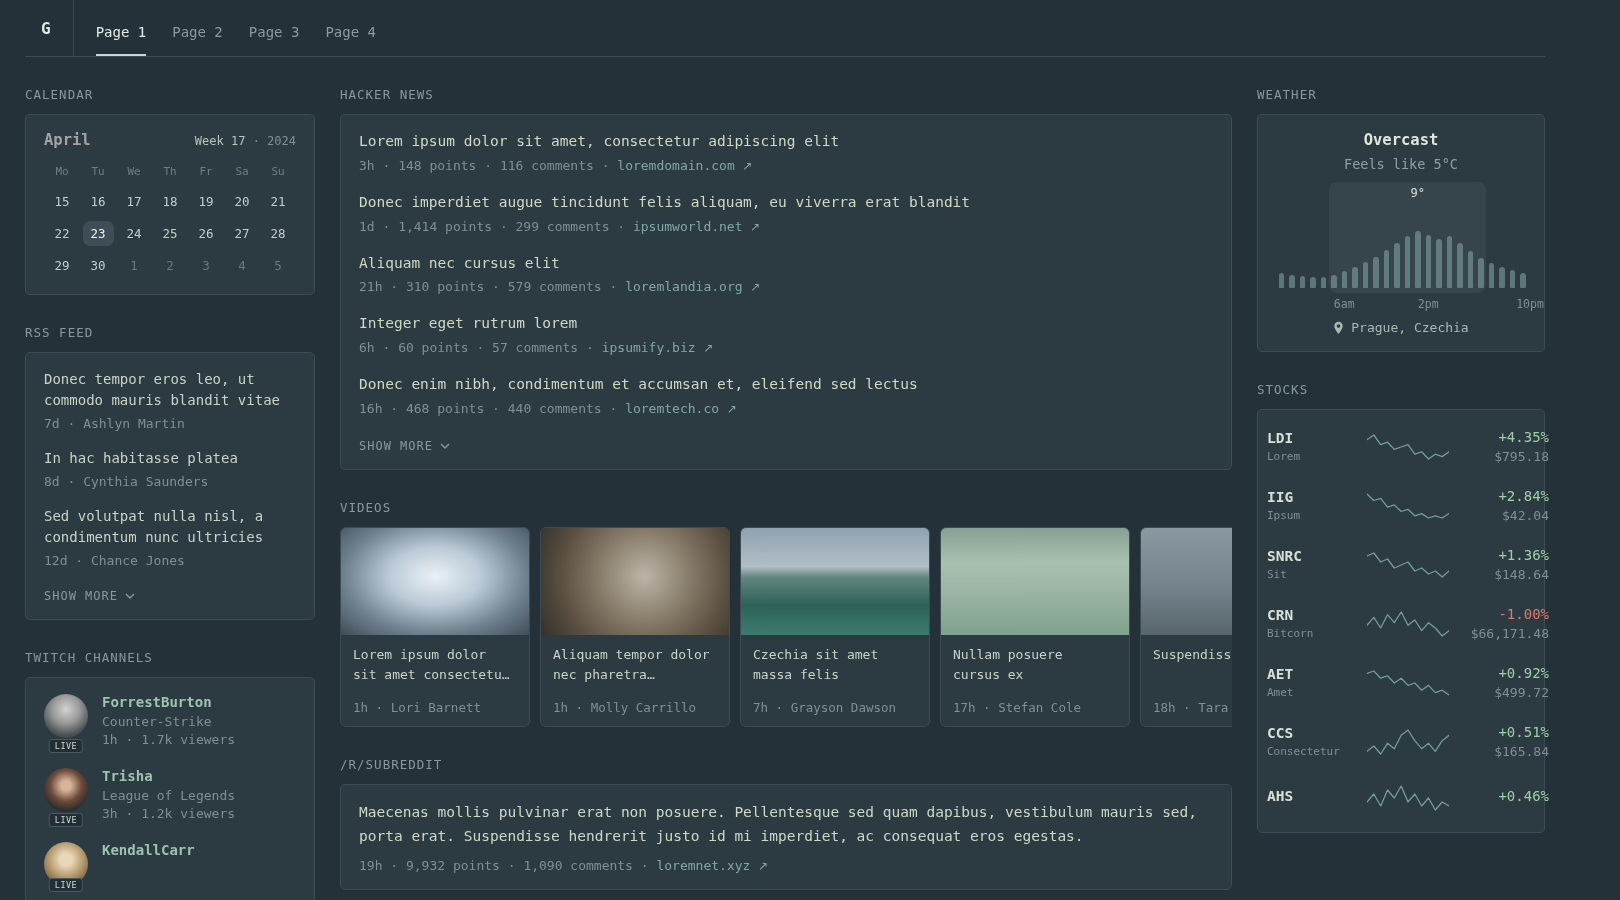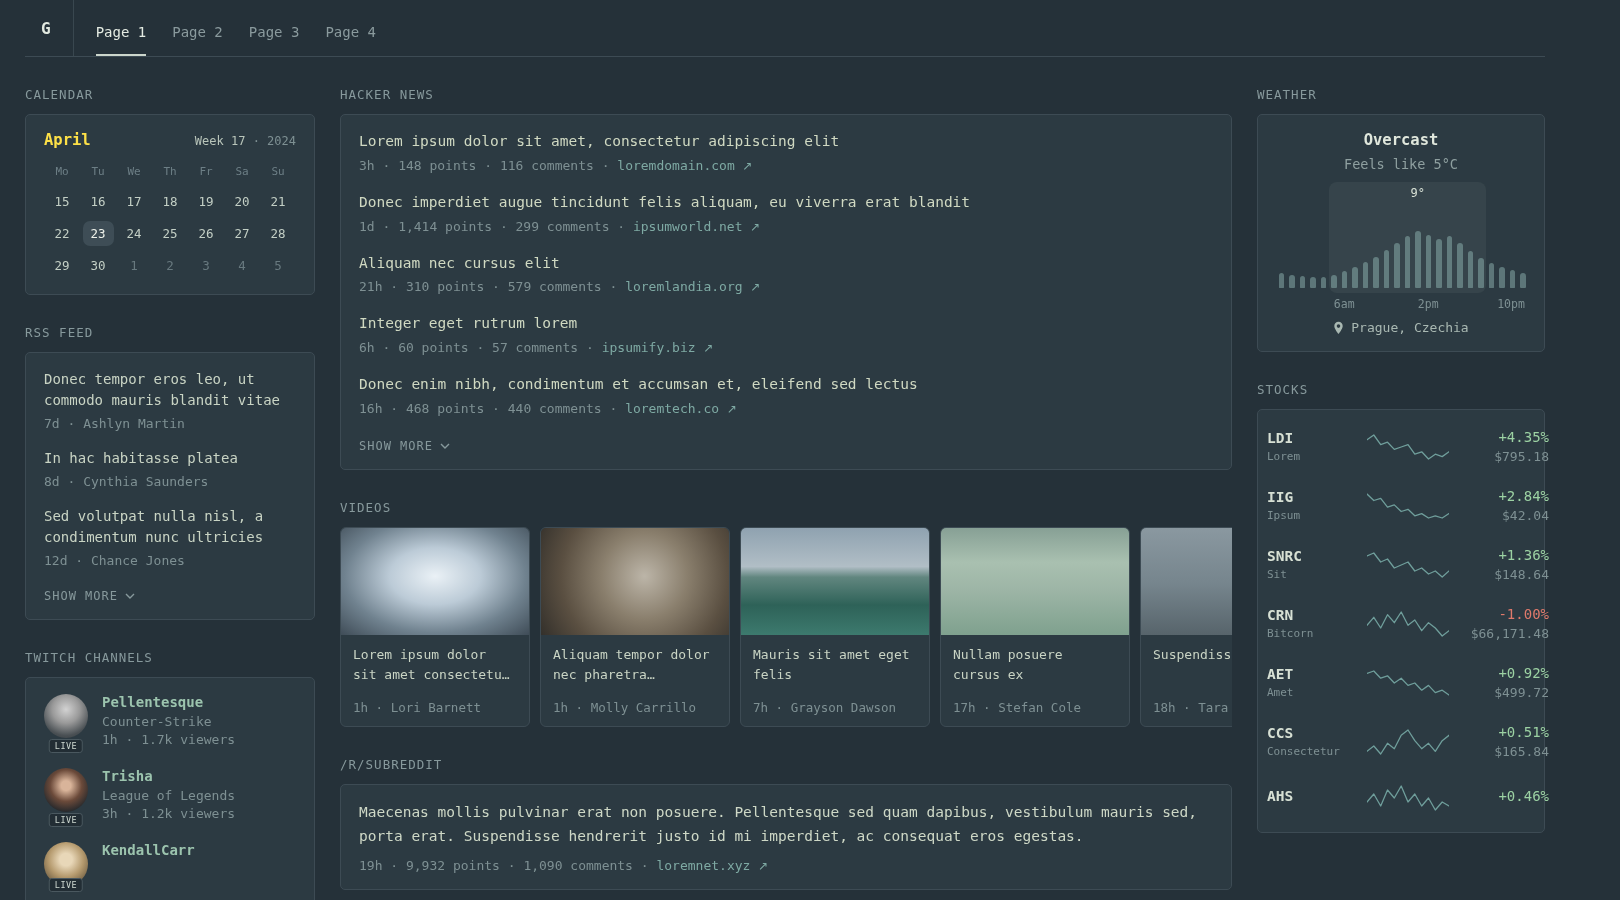--- a/index.html
+++ b/index.html
@@ -47,21 +47,21 @@
   }
   .card {
     background: #2c3a42;
     border: 1px solid #3d4b54;
     border-radius: 5px;
     padding: 16px 18px;
   }
 
   
   .cal-head { display: flex; justify-content: space-between; align-items: baseline; }
-  .cal-month { font-size: 15.5px; font-weight: bold; color: #fde047; }
+  .cal-month { font-size: 15.5px; font-weight: bold; color: #a3a3a3; }
   .cal-weekinfo { font-size: 12px; color: #b9c5ba; }
   .cal-weekinfo .year, .cal-weekinfo .sep { color: #7e9093; }
   .cal-grid {
     margin-top: 16px;
     display: grid; grid-template-columns: repeat(7, 1fr);
     row-gap: 7px; justify-items: center;
   }
   .cal-dow { font-size: 11px; color: #6d7f86; padding-bottom: 4px; }
   .cal-day {
     width: 31px; height: 25px; line-height: 25px;
@@ -247,21 +247,21 @@
 
       <div class="section">
         <div class="section-title">TWITCH CHANNELS</div>
         <div class="card">
           <div class="tw-row">
             <div class="tw-avatar-wrap">
               <div class="tw-avatar" style="background:radial-gradient(circle at 50% 35%, #d2d2d2 0%, #9a9a9a 38%, #4a5054 72%, #2e3438 100%)"></div>
               <div class="tw-live">LIVE</div>
             </div>
             <div>
-              <div class="tw-name">Pellentesque</div>
+              <div class="tw-name">ForrestBurton</div>
               <div class="tw-game">Counter-Strike</div>
               <div class="tw-meta"><span>1h</span> <span class="sep">·</span> <span>1.7k viewers</span></div>
             </div>
           </div>
           <div class="tw-row">
             <div class="tw-avatar-wrap">
               <div class="tw-avatar" style="background:radial-gradient(circle at 50% 40%, #d9b49a 14%, #6b4a3a 46%, #23272b 78%)"></div>
               <div class="tw-live">LIVE</div>
             </div>
             <div>
@@ -335,21 +335,21 @@
           </div>
 
           <div class="video-card">
             <div class="video-thumb" style="background:radial-gradient(circle at 55% 45%, #bcb5a8 0%, #8a7f6d 36%, #5a4f41 70%, #33302b 100%)"></div>
             <div class="video-title">Aliquam tempor dolor nec pharetra…</div>
             <div class="video-meta"><span>1h</span> <span class="sep">·</span> <span class="author">Molly Carrillo</span></div>
           </div>
 
           <div class="video-card">
             <div class="video-thumb" style="background:linear-gradient(180deg, #8fa2b0 0%, #b1bec6 36%, #61867f 46%, #2e6258 72%, #3d7a6e 100%)"></div>
-            <div class="video-title">Mauris sit amet eget felis</div>
+            <div class="video-title">Czechia sit amet massa felis</div>
             <div class="video-meta"><span>7h</span> <span class="sep">·</span> <span class="author">Grayson Dawson</span></div>
           </div>
 
           <div class="video-card">
             <div class="video-thumb" style="background:linear-gradient(180deg, #87a095 0%, #a9c0b0 32%, #9db5a6 58%, #7fa18e 100%)"></div>
             <div class="video-title">Nullam posuere cursus ex</div>
             <div class="video-meta"><span>17h</span> <span class="sep">·</span> <span class="author">Stefan Cole</span></div>
           </div>
 
           <div class="video-card">
@@ -400,21 +400,21 @@
               <div class="w-bar" style="left: 181px; height: 45px;"></div>
               <div class="w-bar" style="left: 191.5px; height: 37px;"></div>
               <div class="w-bar" style="left: 202px; height: 30px;"></div>
               <div class="w-bar" style="left: 212.5px; height: 25px;"></div>
               <div class="w-bar" style="left: 223px; height: 21px;"></div>
               <div class="w-bar" style="left: 233.5px; height: 18px;"></div>
               <div class="w-bar" style="left: 244px; height: 15px;"></div>
               <div class="w-peak" style="left: 141.75px;">9°</div>
               <div class="w-axis" style="left: 68.25px; text-align: right;">6am</div>
               <div class="w-axis" style="left: 152.25px;">2pm</div>
-              <div class="w-axis" style="left: 235px;">10pm</div>
+              <div class="w-axis" style="left: 254px;">10pm</div>
             </div>
           <div class="w-loc">
             <svg width="11" height="14" viewBox="0 0 11 14">
                 <path d="M5.5 0.8 C3.1 0.8 1.3 2.7 1.3 5.1 c0 3 4.2 8 4.2 8 s4.2 -5 4.2 -8 C9.7 2.7 7.9 0.8 5.5 0.8 z M5.5 6.9 a1.8 1.8 0 1 1 0 -3.6 a1.8 1.8 0 0 1 0 3.6 z" fill="#a9b8b2"></path>
               </svg>
             <span>Prague, Czechia</span>
           </div>
         </div>
       </div>
 

